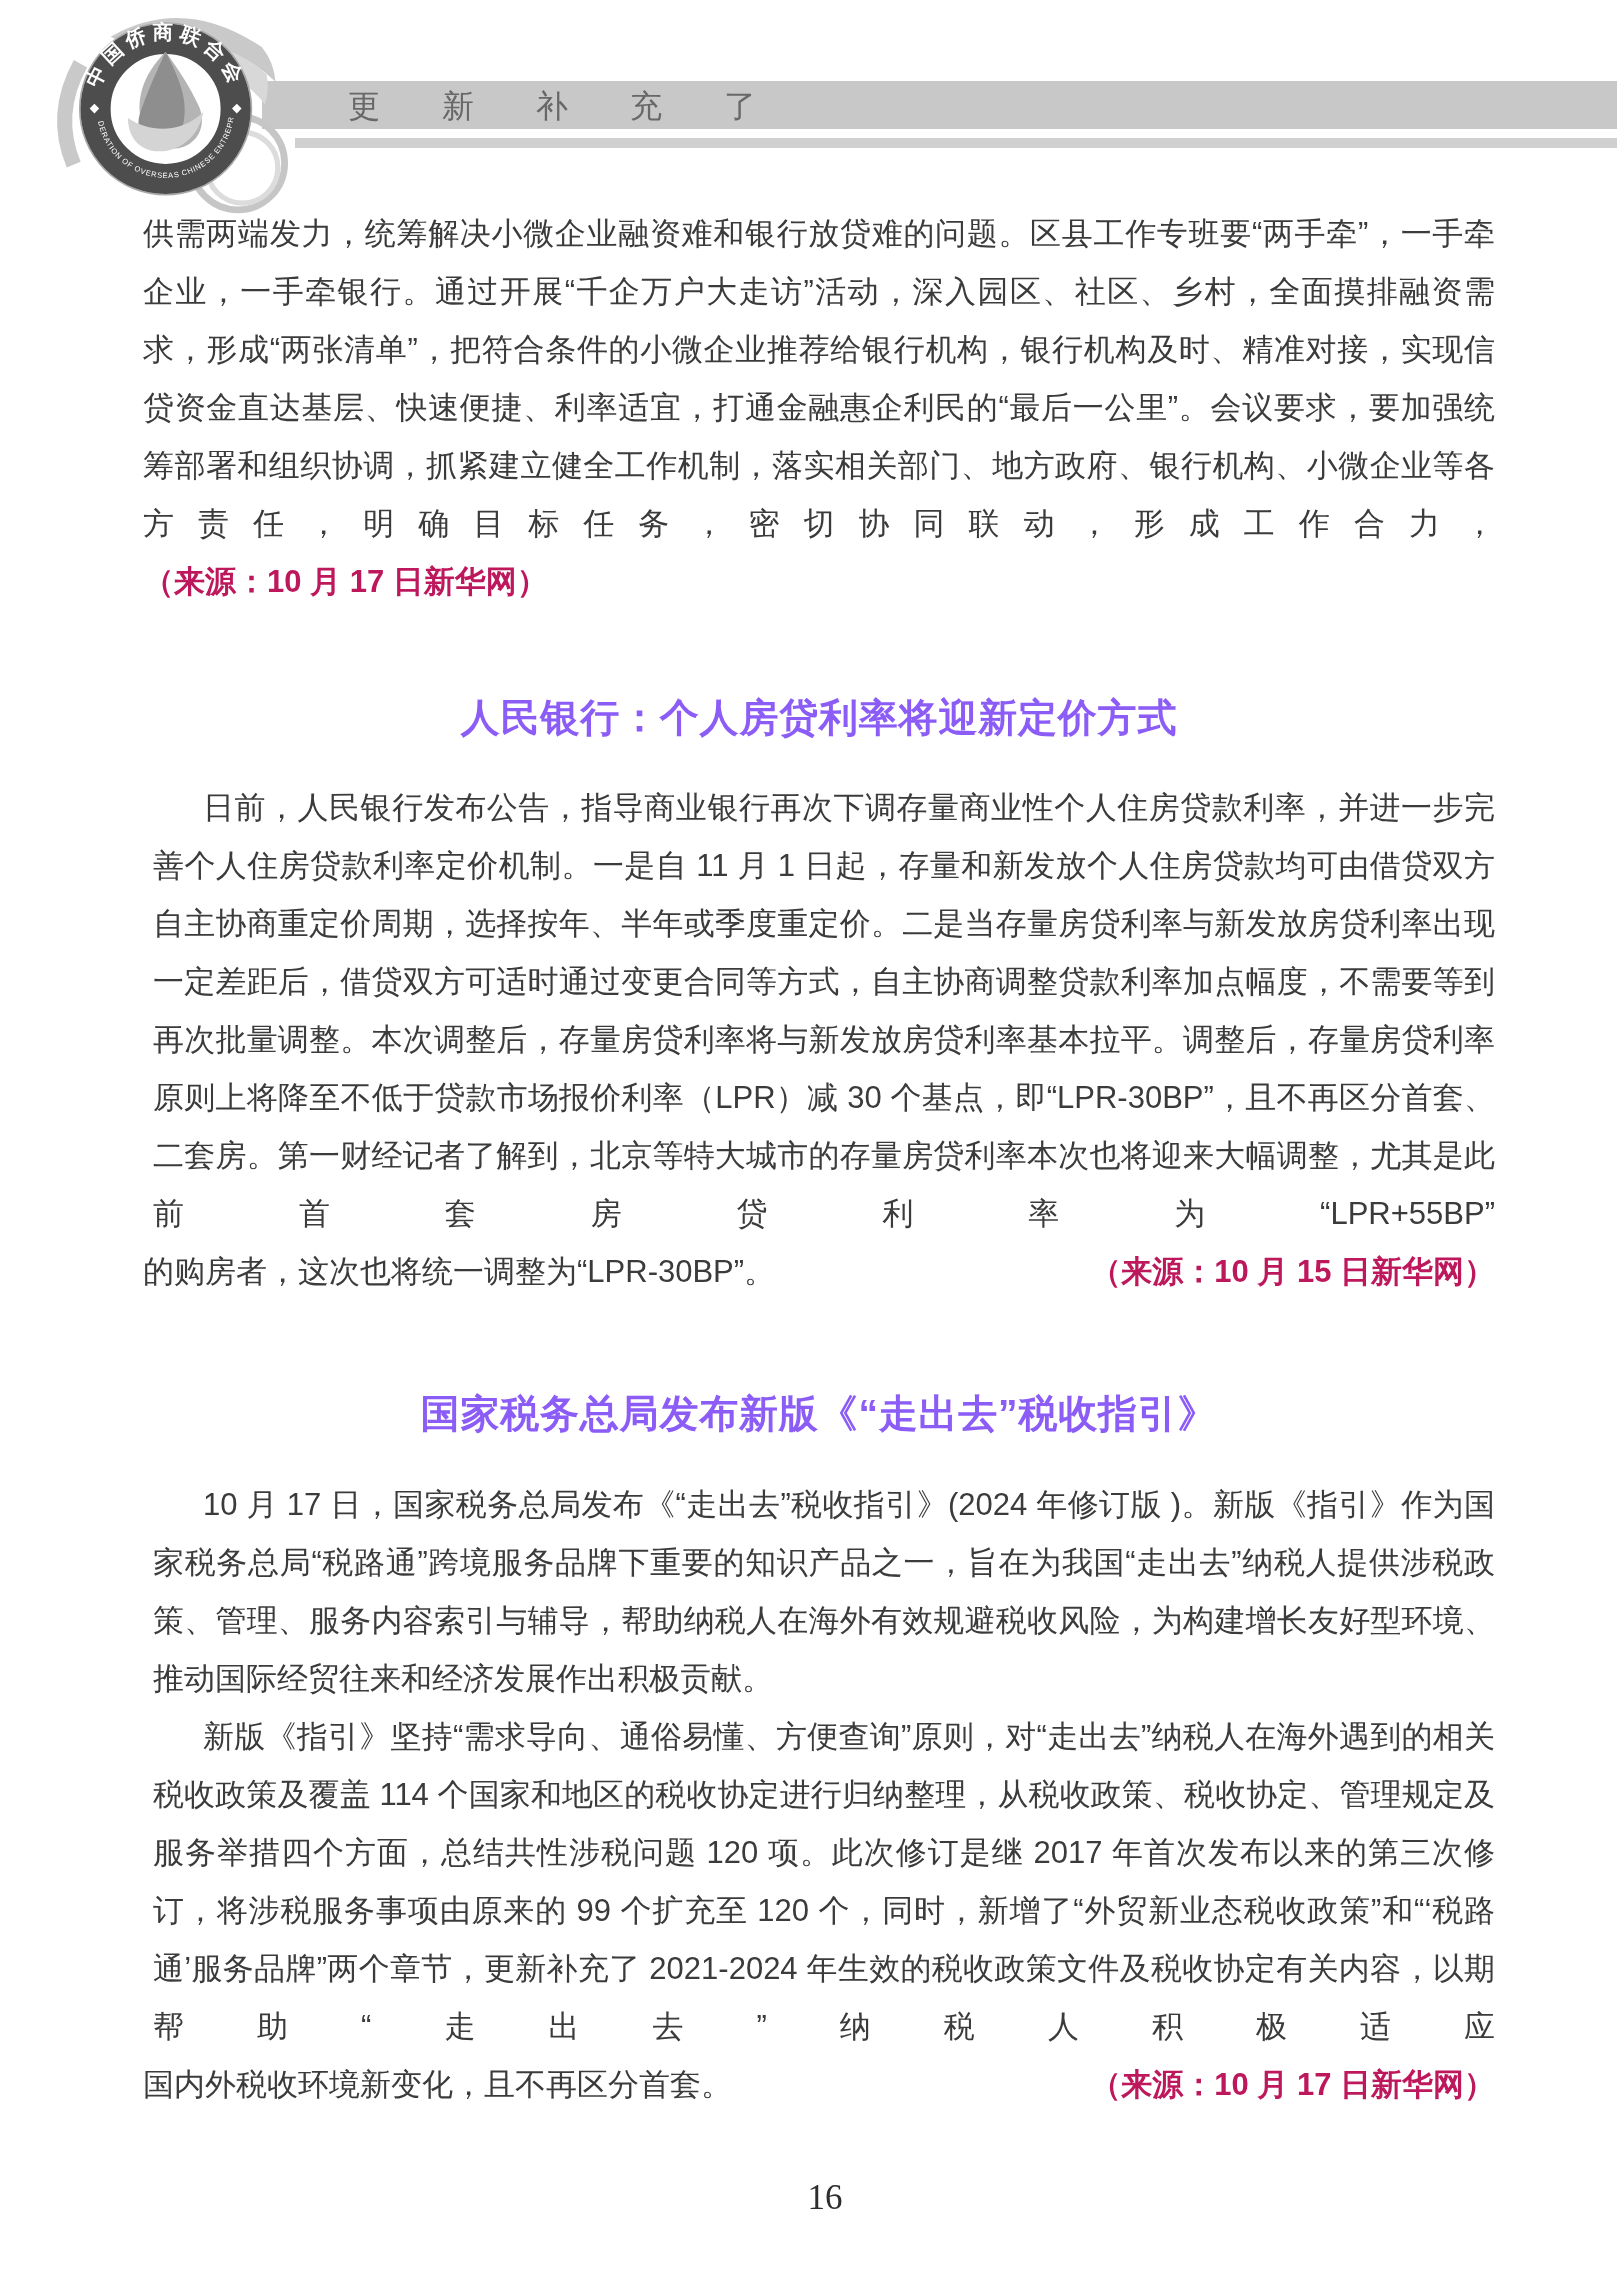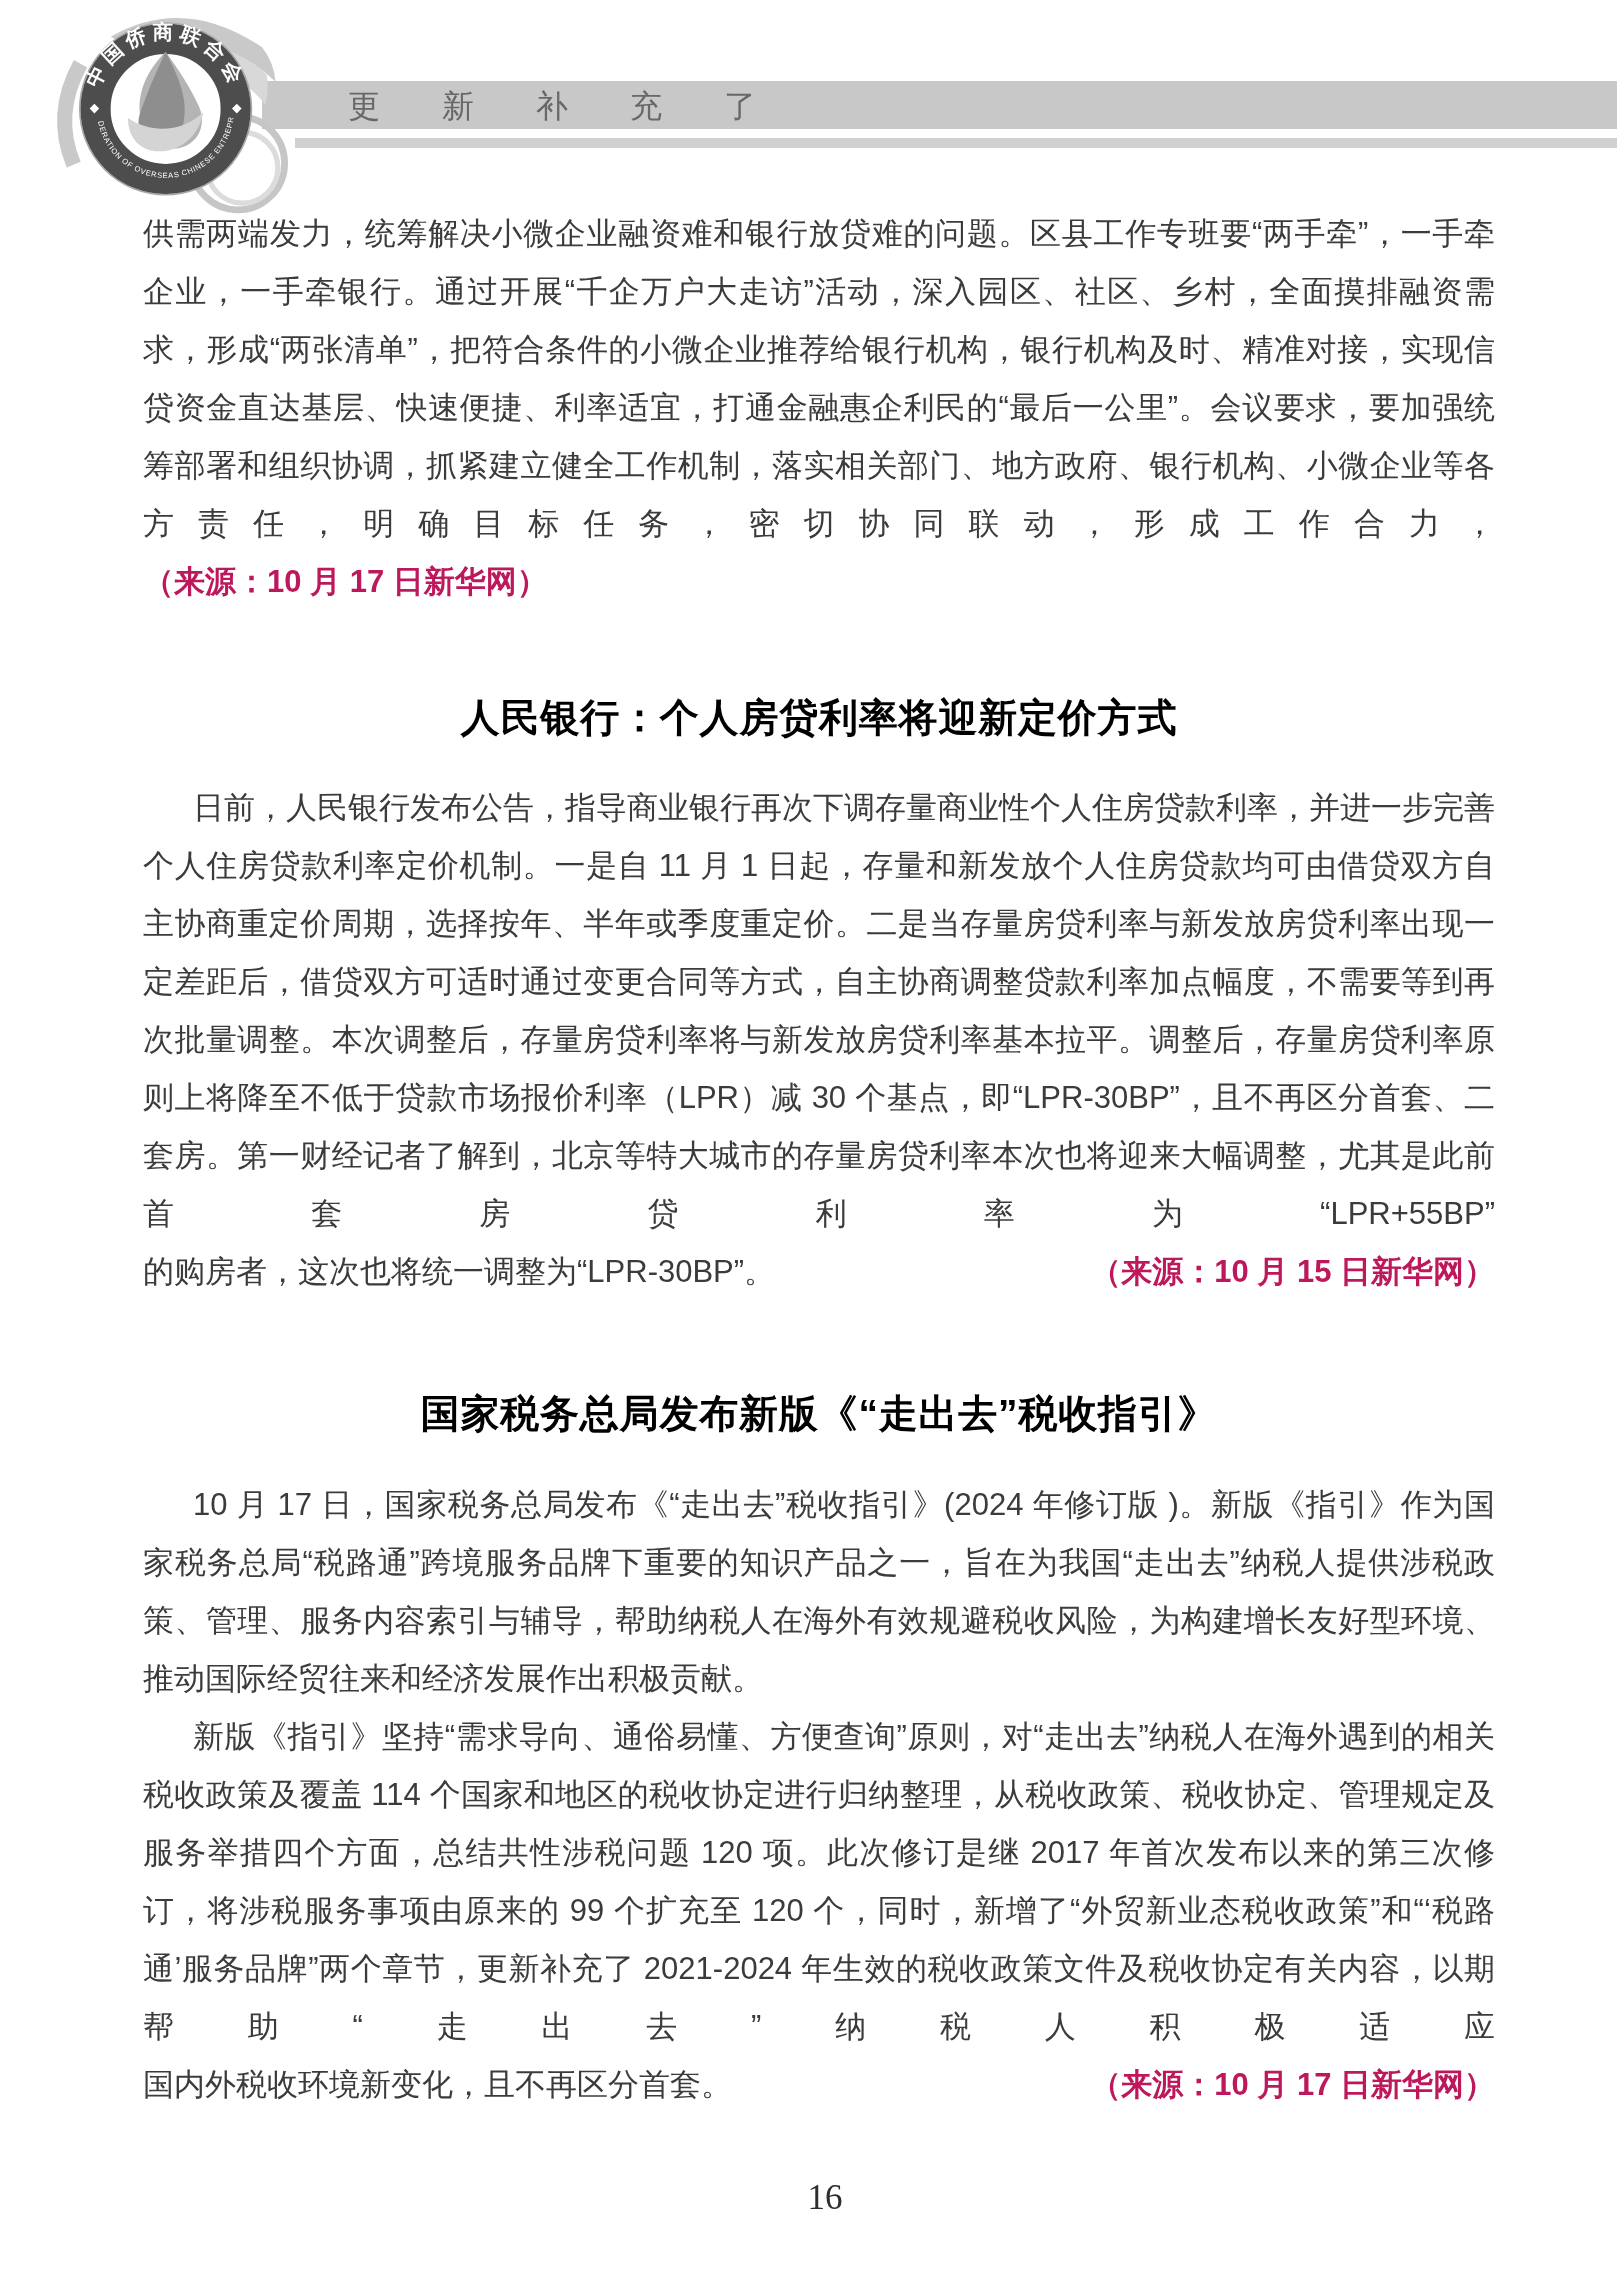--- a/index.html
+++ b/index.html
@@ -16,26 +16,26 @@
     letter-spacing:62px; color:#686868; font-weight:400; white-space:nowrap;
   }
   .logo-wrap { position:absolute; left:39px; top:4.5px; width:260px; height:226px; }
   
   .content {
     position:absolute; left:143px; right:122px; top:205px;
     font-size:31px; line-height:58px; text-align:justify; text-justify:inter-ideograph;
   }
   .para { margin:0; text-align:justify; }
   .para.fill-last { text-align-last:justify; -moz-text-align-last:justify; }
-  .para.indent { text-indent:50px; }
+  .para.indent { text-indent:50px;margin-left:10px; }
   .tail-row { display:flex; justify-content:space-between; align-items:baseline; }
   .tail-text { white-space:nowrap; }
   .source { font-weight:700; color:#be185d; white-space:nowrap; }
   .headline {
-    font-size:39px; font-weight:700; color:#000000; text-align:center;
+    font-size:39px; font-weight:700; color:#8b5cf6; text-align:center;
     line-height:47px; margin:0; letter-spacing:0.8px;
   }
   .headline-1 { margin:83px 0 38px 0; }
   .headline-2 { margin:89px 0 39px 0; }
   .page-number {
     position:absolute; left:0; right:0; top:2178px; text-align:center;
     font-family:"Liberation Serif","DejaVu Serif",serif; font-size:35px; color:#2e2e2e;padding-left:33px;
   }
 </style>
 </head>

